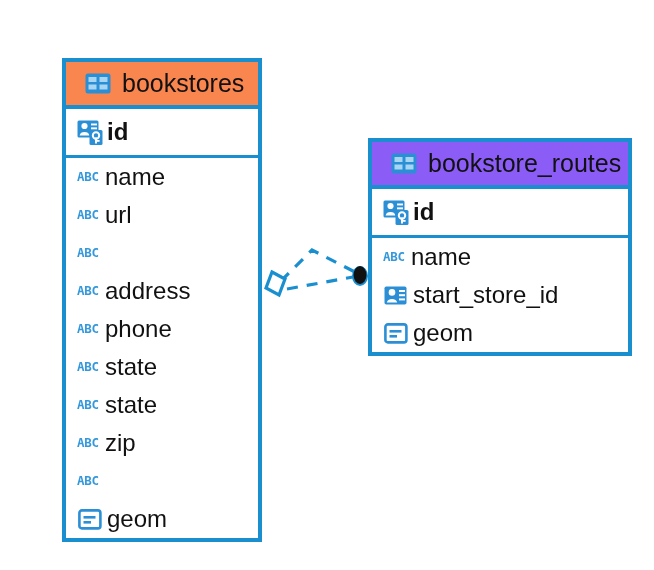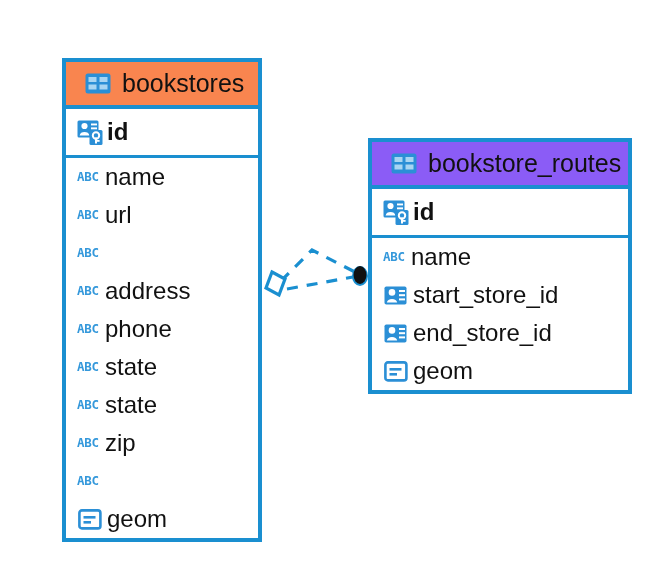--- a/index.html
+++ b/index.html
@@ -283,33 +283,20 @@
           <rect x="15" y="5" width="6" height="2" fill="#ffffff"></rect>
           <rect x="15" y="9.2" width="6" height="2" fill="#ffffff"></rect>
           <rect x="15" y="13.4" width="6" height="2" fill="#ffffff"></rect>
         </svg>
       </span>
       <span class="field-name">start_store_id</span>
     </div>
     <div class="er-row">
       <span class="icon-slot">
         <svg width="24" height="21" viewBox="0 0 24 21">
-          <rect x="0.5" y="1.5" width="22" height="18" rx="1.8" ry="1.8" fill="#2b8fd6"></rect>
-          <circle cx="8" cy="7.4" r="3.3" fill="#ffffff"></circle>
-          <path d="M 2.8 17.6 a 5.3 4.6 0 0 1 10.4 0 Z" fill="#ffffff"></path>
-          <rect x="15" y="5" width="6" height="2" fill="#ffffff"></rect>
-          <rect x="15" y="9.2" width="6" height="2" fill="#ffffff"></rect>
-          <rect x="15" y="13.4" width="6" height="2" fill="#ffffff"></rect>
-        </svg>
-      </span>
-      <span class="field-name">end_store_id</span>
-    </div>
-    <div class="er-row">
-      <span class="icon-slot">
-        <svg width="24" height="21" viewBox="0 0 24 21">
           <rect x="1.4" y="1.4" width="21" height="18" rx="2.5" ry="2.5" fill="#ffffff" stroke="#2b8fd6" stroke-width="2.6"></rect>
           <rect x="5.5" y="7" width="12" height="2.6" fill="#2b8fd6"></rect>
           <rect x="5.5" y="12" width="7.5" height="2.6" fill="#2b8fd6"></rect>
         </svg>
       </span>
       <span class="field-name">geom</span>
     </div>
   </div>
 </div>
 

